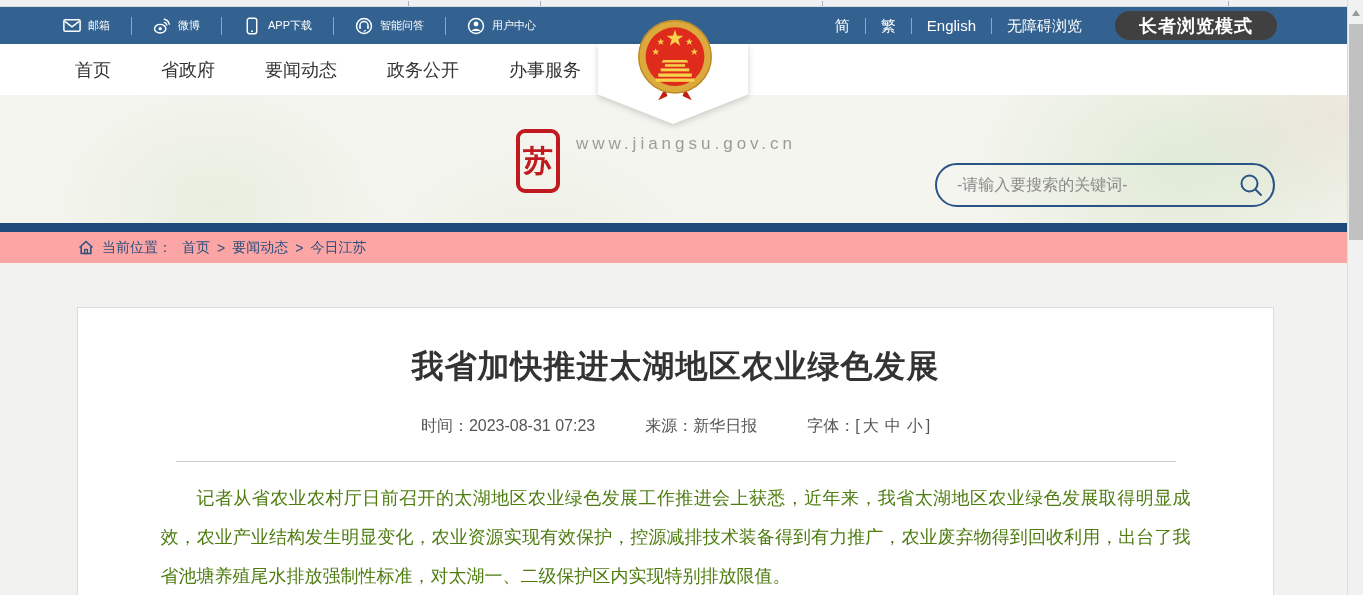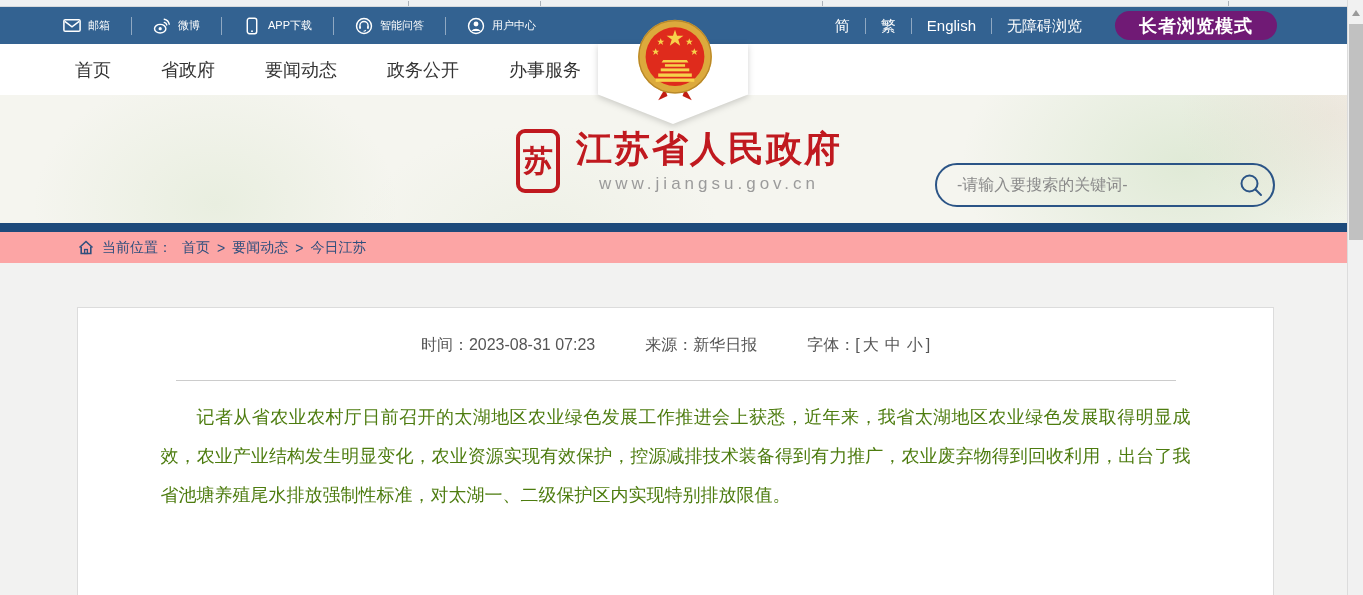--- a/index.html
+++ b/index.html
@@ -15,21 +15,21 @@
   
   .topbar { position:absolute; left:0; top:7px; width:1347px; height:37px; background:#336291; display:flex; align-items:center; color:#fff; }
   .quick-links { display:flex; align-items:center; list-style:none; margin-left:63px; }
   .quick-links li { display:flex; align-items:center; gap:7px; padding:0 21px; border-right:1px solid rgba(255,255,255,.45); cursor:pointer; font-size:11px; height:18px; }
   .quick-links li:first-child { padding-left:0; }
   .quick-links li:last-child { border-right:none; }
   .quick-links .qicon { display:inline-flex; width:18px; height:18px; align-items:center; justify-content:center; }
   .lang-area { margin-left:auto; display:flex; align-items:center; margin-right:70px; }
   .lang-item { font-size:15px; padding:0 15px; border-right:1px solid rgba(255,255,255,.45); cursor:pointer; line-height:16px; }
   .lang-item:last-of-type { border-right:none; }
-  .elder-btn { margin-left:18px; background:#701a75; color:#fff; border:none; border-radius:15px; height:29px; padding:0 24px; font-size:18px; font-weight:bold; cursor:pointer; font-family:inherit; letter-spacing:1px; }
+  .elder-btn { margin-left:18px; background:#404040; color:#fff; border:none; border-radius:15px; height:29px; padding:0 24px; font-size:18px; font-weight:bold; cursor:pointer; font-family:inherit; letter-spacing:1px; }
 
   
   .navbar { position:absolute; left:0; top:44px; width:1347px; height:51px; background:#fff; }
   .nav-left, .nav-right { position:absolute; top:0; height:51px; display:flex; align-items:center; list-style:none; }
   .nav-left { left:75px; gap:50px; }
   .nav-right { left:800px; gap:52px; }
   .nav-item { font-size:18px; color:#333; cursor:pointer; white-space:nowrap; }
 
   
   .emblem-wrap { position:absolute; left:598px; top:44px; width:150px; height:80px; z-index:5; filter:drop-shadow(0 2px 3px rgba(0,0,0,.18)); }
@@ -183,21 +183,20 @@
       <rect x="38" y="57" width="24" height="3" fill="#f7d14b"></rect>
       <rect x="33" y="62" width="34" height="3.5" fill="#f7d14b"></rect>
       <rect x="30" y="68" width="40" height="4" fill="#f7d14b"></rect>
       <rect x="27" y="74" width="46" height="4" fill="#f7d14b"></rect>
     </svg>
 
     <div class="banner">
       <div class="brand">
         <div class="seal">苏</div>
         <div>
-          <div class="site-name">江苏省人民政府</div>
           <div class="site-url">www.jiangsu.gov.cn</div>
         </div>
       </div>
       <div class="search-box">
         <input class="search-input" type="text" placeholder="-请输入要搜索的关键词-" style="">
         <button class="search-btn">
           <svg width="26" height="26" viewBox="0 0 26 26">
             <circle cx="11.5" cy="11.5" r="8" fill="none" stroke="#2b5486" stroke-width="2"></circle>
             <line x1="17.5" y1="17.5" x2="23" y2="23" stroke="#2b5486" stroke-width="2" stroke-linecap="round"></line>
           </svg>
@@ -221,20 +220,21 @@
           <span class="crumb-sep">&gt;</span>
           <span class="crumb-link">要闻动态</span>
           <span class="crumb-sep">&gt;</span>
           <span class="crumb-link">今日江苏</span>
         </span>
     </div>
 
     <div class="content-bg"></div>
 
     <div class="card">
+      <h1 class="art-title">我省加快推进太湖地区农业绿色发展</h1>
       <div class="art-meta">
         <span class="meta-item"><span>时间：</span><span>2023-08-31 07:23</span></span>
         <span class="meta-item"><span>来源：</span><span>新华日报</span></span>
         <span class="meta-item"><span>字体：</span><span>[</span><span id="font-sizes"><span class="font-ctl">大</span><span class="font-ctl">中</span><span class="font-ctl">小</span></span><span>]</span></span>
       </div>
       <hr class="meta-divider">
       <p class="art-body">记者从省农业农村厅日前召开的太湖地区农业绿色发展工作推进会上获悉，近年来，我省太湖地区农业绿色发展取得明显成效，农业产业结构发生明显变化，农业资源实现有效保护，控源减排技术装备得到有力推广，农业废弃物得到回收利用，出台了我省池塘养殖尾水排放强制性标准，对太湖一、二级保护区内实现特别排放限值。</p>
     </div>
   </div>
 

